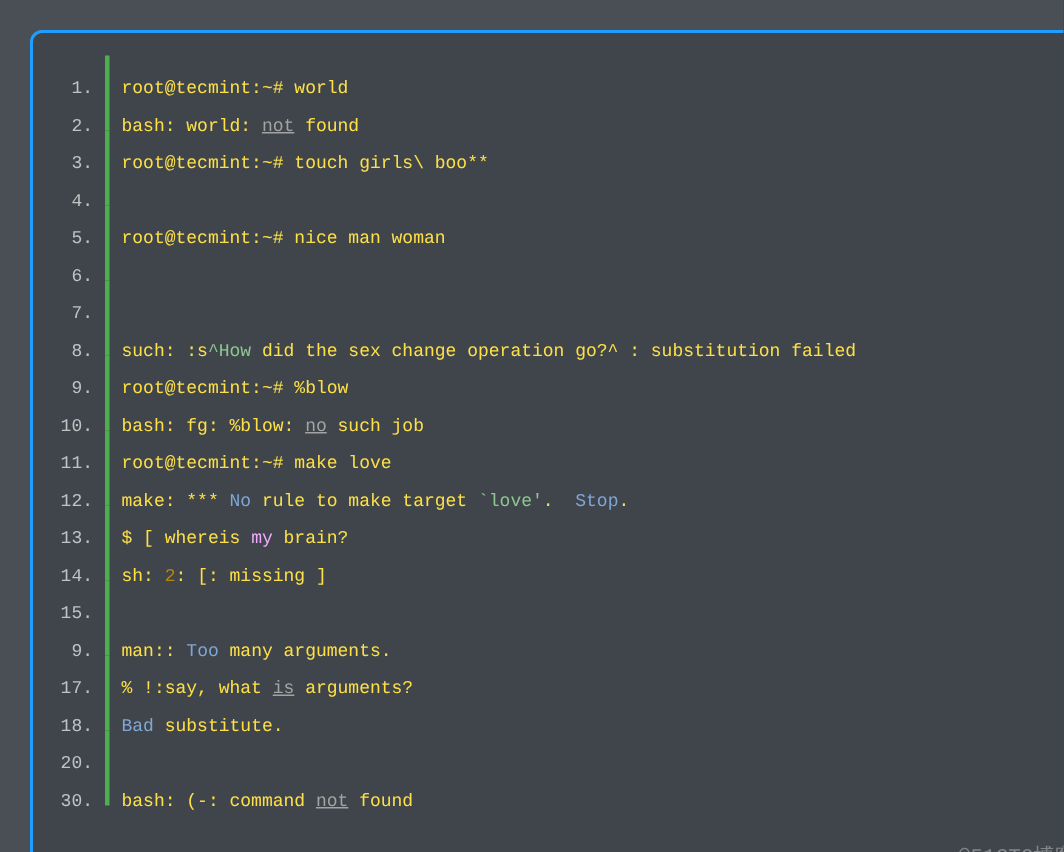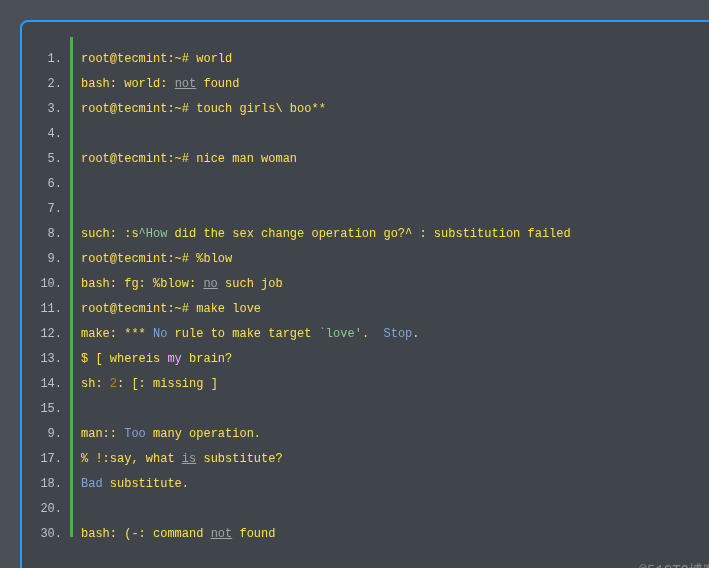--- a/index.html
+++ b/index.html
@@ -129,26 +129,26 @@
         <div class="bar"></div>
         <div class="code"><span class="plain">sh: </span><span class="kw-num">2</span><span class="plain">: [: missing ]</span></div>
       </div>
       <div class="line">
         <div class="gutter">15.</div>
         <div class="bar"></div>
       </div>
       <div class="line">
         <div class="gutter">9.</div>
         <div class="bar"></div>
-        <div class="code"><span class="plain">man:: </span><span class="kw-blue">Too</span><span class="plain"> many operation.</span></div>
+        <div class="code"><span class="plain">man:: </span><span class="kw-blue">Too</span><span class="plain"> many arguments.</span></div>
       </div>
       <div class="line">
         <div class="gutter">17.</div>
         <div class="bar"></div>
-        <div class="code"><span class="plain">% !:say, what </span><span class="kw-red">is</span><span class="plain"> substitute?</span></div>
+        <div class="code"><span class="plain">% !:say, what </span><span class="kw-red">is</span><span class="plain"> arguments?</span></div>
       </div>
       <div class="line">
         <div class="gutter">18.</div>
         <div class="bar"></div>
         <div class="code"><span class="kw-blue">Bad</span><span class="plain"> substitute.</span></div>
       </div>
       <div class="line">
         <div class="gutter">20.</div>
         <div class="bar"></div>
       </div>

